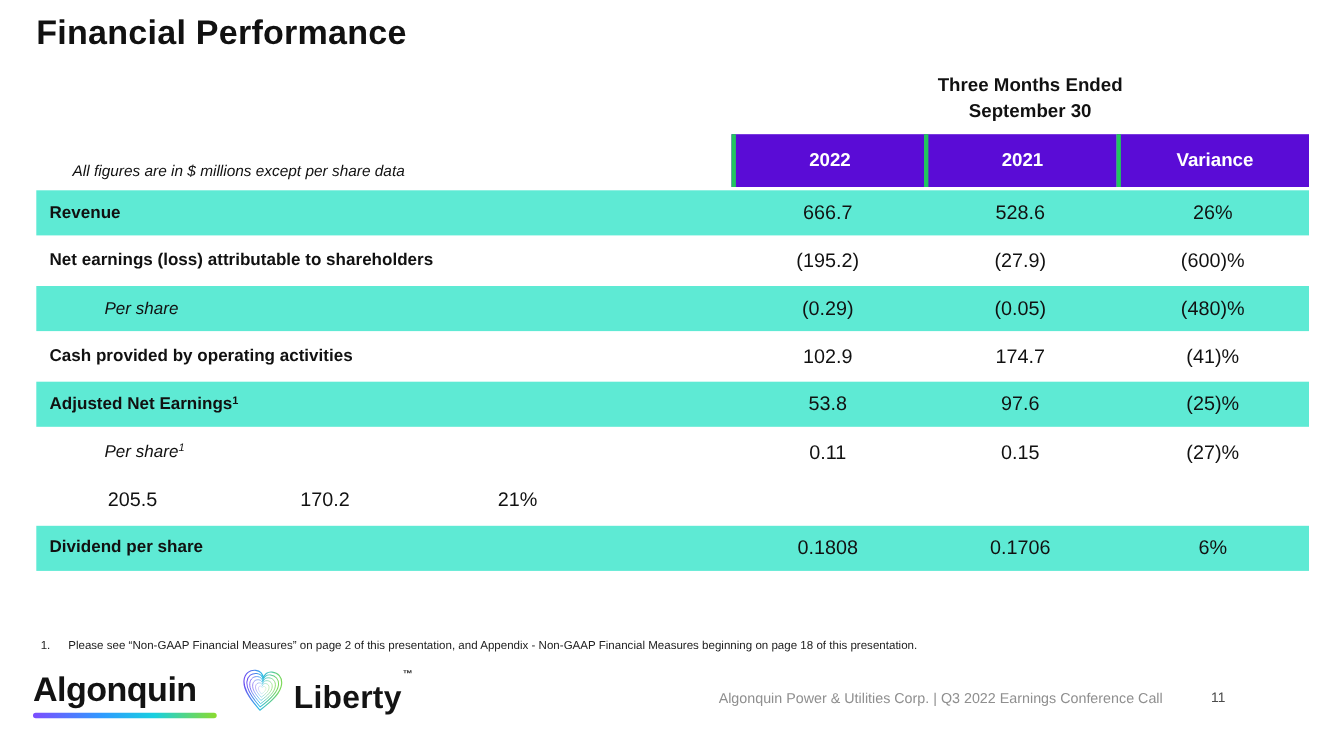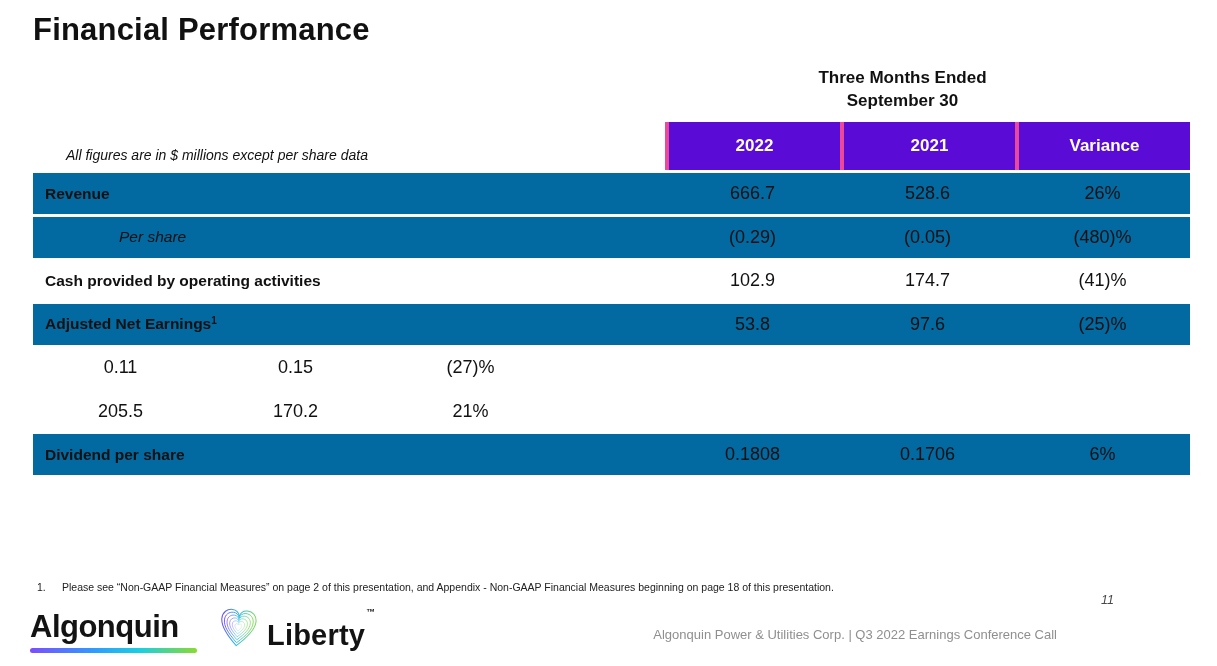--- a/index.html
+++ b/index.html
@@ -3,54 +3,54 @@
 <meta charset="utf-8">
 <style>
   * { margin:0; padding:0; box-sizing:border-box; }
   html,body { width:1217px; height:666px; background:#ffffff;
     font-family:"Liberation Sans", sans-serif; color:#111; overflow:hidden; }
   .slide { position:relative; width:1139px; height:666px; background:#fff; }
 
   .page-title { position:absolute; left:33px; top:12px;
     font-size:31px; font-weight:bold; color:#111; letter-spacing:0.2px; }
 
-  .period-header { position:absolute; left:640px; top:66px; width:525px;
+  .period-header { position:absolute; left:674px; top:66px; width:525px;
     text-align:center; font-size:17px; font-weight:bold; line-height:23px; color:#111; }
 
   .units-note { position:absolute; left:43px; top:147px;
     font-size:14px; font-style:italic; color:#111;margin-left:23px; }
 
   .fin-table { position:absolute; left:33px; top:122px; width:1157px; }
   .trow { display:flex; align-items:center; height:41px; margin-bottom:2.5px; }
   .trow.thead { height:48px; margin-bottom:3px; }
   .tlabel { width:632px; padding-left:12px; font-size:15.5px; font-weight:bold; }
   .tcell  { width:175px; text-align:center; font-size:18px; }
   .thead .tcell { background:#5a0cd6; color:#fff; font-weight:bold; font-size:17px;
-    height:48px; line-height:48px; border-left:4px solid #ec4899; }
-  .trow.shaded { background:#0369a1; }
-  .trow.indent .tlabel { font-weight:normal; font-style:italic; padding-left:86px; }
+    height:48px; line-height:48px; border-left:4px solid #22c55e; }
+  .trow.shaded { background:#5eead4; }
+  .trow.indent .tlabel { font-weight:normal; font-style:italic; padding-left:62px; }
   .sup { font-size:10px; font-weight:bold; position:relative; top:-5px; }
   .indent .sup { font-weight:normal; font-style:italic; }
 
   .footnote { position:absolute; left:37px; top:581px; font-size:10.5px; color:#222;
     display:flex; }
   .footnote .fn-num { width:25px; }
 
   .algonquin-logo { position:absolute; left:30px; top:609px; }
   .algonquin-logo .word { font-size:31px; font-weight:bold; color:#131313; letter-spacing:-0.5px; }
   .algonquin-logo .grad-bar { margin-top:3px; width:167px; height:5px; border-radius:3px;
     background:linear-gradient(90deg,#7c4dff 0%,#2e9bff 38%,#18d0e0 66%,#8bdb2e 100%); }
 
   .liberty-logo { position:absolute; left:216px; top:606px; display:flex; align-items:flex-end; }
   .liberty-logo svg { display:block; }
   .liberty-logo .word { font-size:29px; font-weight:600; color:#131313; margin-left:7px; letter-spacing:0.2px; }
   .liberty-logo .tm { font-size:9px; color:#131313; vertical-align:top; position:relative; top:-12px; left:1px; }
 
   .footer-caption { position:absolute; right:82px; top:627px; font-size:13px; color:#8f8f8f; }
-  .page-number { position:absolute; right:25px; top:593px; font-size:12.5px; color:#4a4a4a;font-style:italic; }
+  .page-number { position:absolute; right:25px; top:627px; font-size:12.5px; color:#4a4a4a; }
 </style>
 </head>
 <body>
 
 <div class="slide">
 
   <div class="page-title">Financial Performance</div>
 
   <div class="period-header">
     <div>Three Months Ended</div>
@@ -67,20 +67,26 @@
       <div class="tcell">Variance</div>
     </div>
 
     <div class="trow shaded">
       <div class="tlabel"><span>Revenue</span><span class="sup"></span></div>
       <div class="tcell">666.7</div>
       <div class="tcell">528.6</div>
       <div class="tcell">26%</div>
     </div>
 
+    <div class="trow">
+      <div class="tlabel"><span>Net earnings (loss) attributable to shareholders</span><span class="sup"></span></div>
+      <div class="tcell">(195.2)</div>
+      <div class="tcell">(27.9)</div>
+      <div class="tcell">(600)%</div>
+    </div>
 
     <div class="trow shaded indent">
       <div class="tlabel"><span>Per share</span><span class="sup"></span></div>
       <div class="tcell">(0.29)</div>
       <div class="tcell">(0.05)</div>
       <div class="tcell">(480)%</div>
     </div>
 
     <div class="trow">
       <div class="tlabel"><span>Cash provided by operating activities</span><span class="sup"></span></div>
@@ -90,20 +96,21 @@
     </div>
 
     <div class="trow shaded">
       <div class="tlabel"><span>Adjusted Net Earnings</span><span class="sup">1</span></div>
       <div class="tcell">53.8</div>
       <div class="tcell">97.6</div>
       <div class="tcell">(25)%</div>
     </div>
 
     <div class="trow indent">
+      <div class="tlabel"><span>Per share</span><span class="sup">1</span></div>
       <div class="tcell">0.11</div>
       <div class="tcell">0.15</div>
       <div class="tcell">(27)%</div>
     </div>
 
 
     <div class="trow">
       <div class="tcell">205.5</div>
       <div class="tcell">170.2</div>
       <div class="tcell">21%</div>

